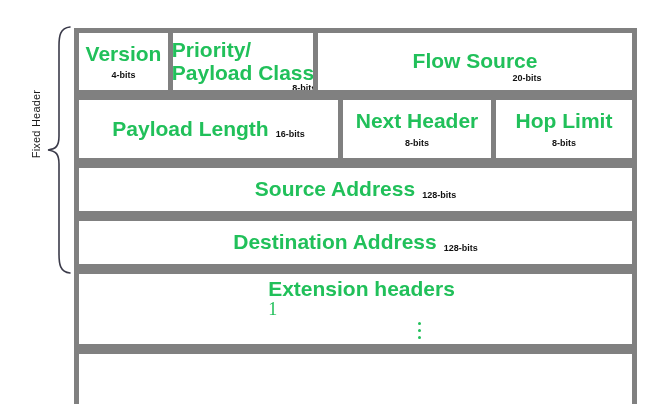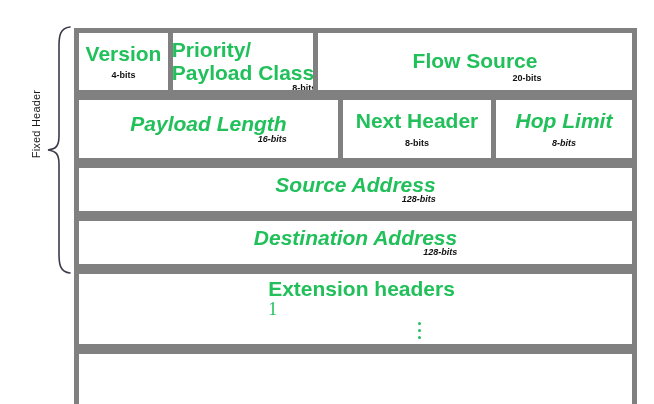--- a/index.html
+++ b/index.html
@@ -103,24 +103,22 @@
     display: flex;
     flex-direction: column;
     align-items: center;
     justify-content: center;
     line-height: 1.05;
   }
   .stack .bits { margin-top: 6px; text-align: right; }
 
   .inline {
     display: flex;
-    flex-direction: column;
     align-items: flex-end;
     justify-content: center;
-    font-style: italic;
   }
   .inline .bits { margin-left: 7px; position: relative; top: -1px; }
 
   .corner {
     position: relative;
     display: inline-block;
   }
   .corner .bits {
     position: absolute;
     right: -4px;
@@ -136,21 +134,21 @@
   #row-6 { top: 321px; height: 60px; border-bottom: none; }
 
   
   #cell-version      { width: 89px;  }
   #cell-priority     { width: 145px; }
   #cell-flow         { flex: 1 1 auto; }
 
   
   #cell-payload      { width: 259px; }
   #cell-nextheader   { width: 153px; }
-  #cell-hoplimit     { flex: 1 1 auto; font-style: italic; }
+  #cell-hoplimit     { flex: 1 1 auto; }
 
   
   .full-cell { width: 100%; }
 
   
   .ext-stack {
     position: relative;
     display: flex;
     flex-direction: column;
     align-items: center;

